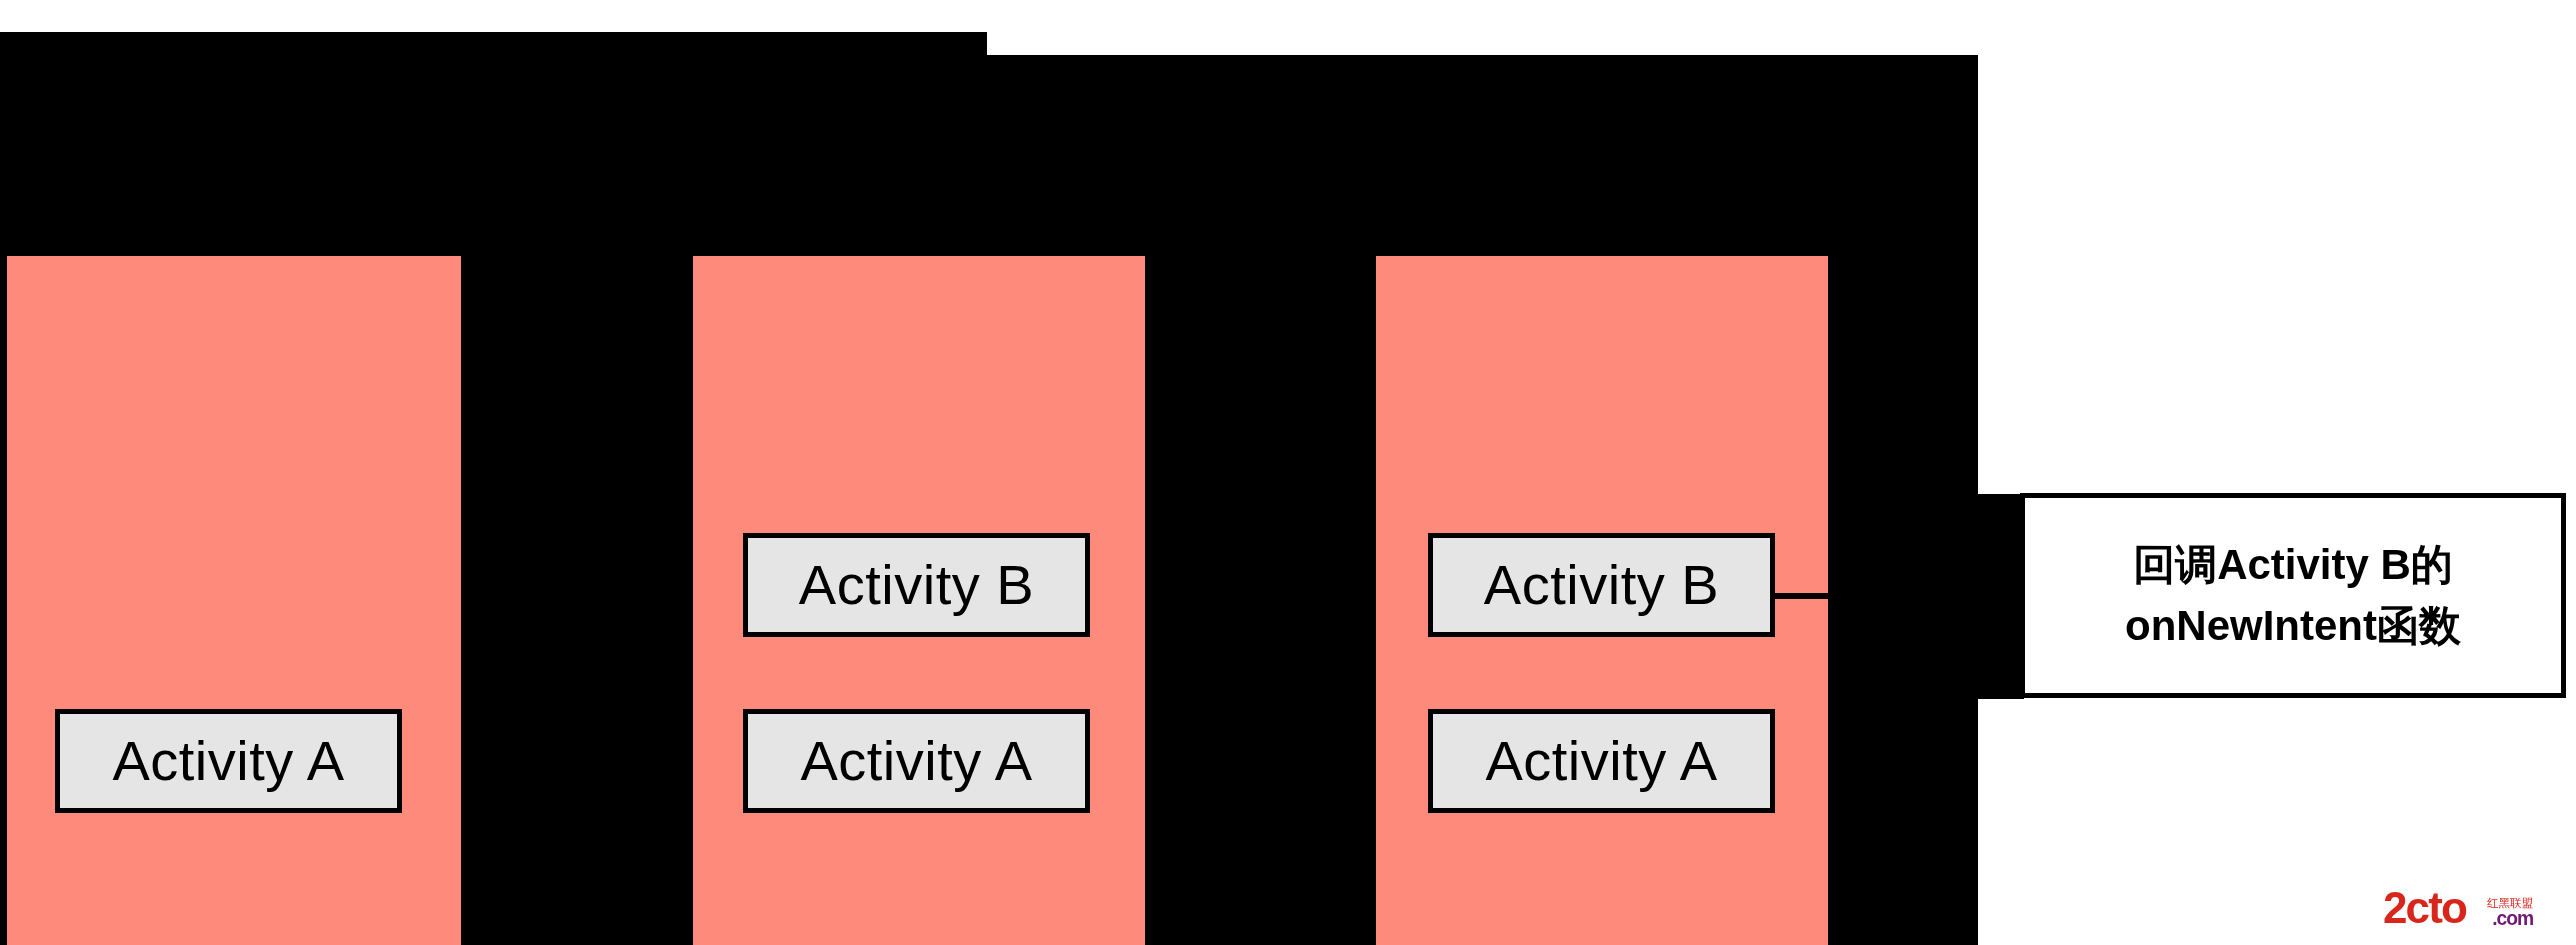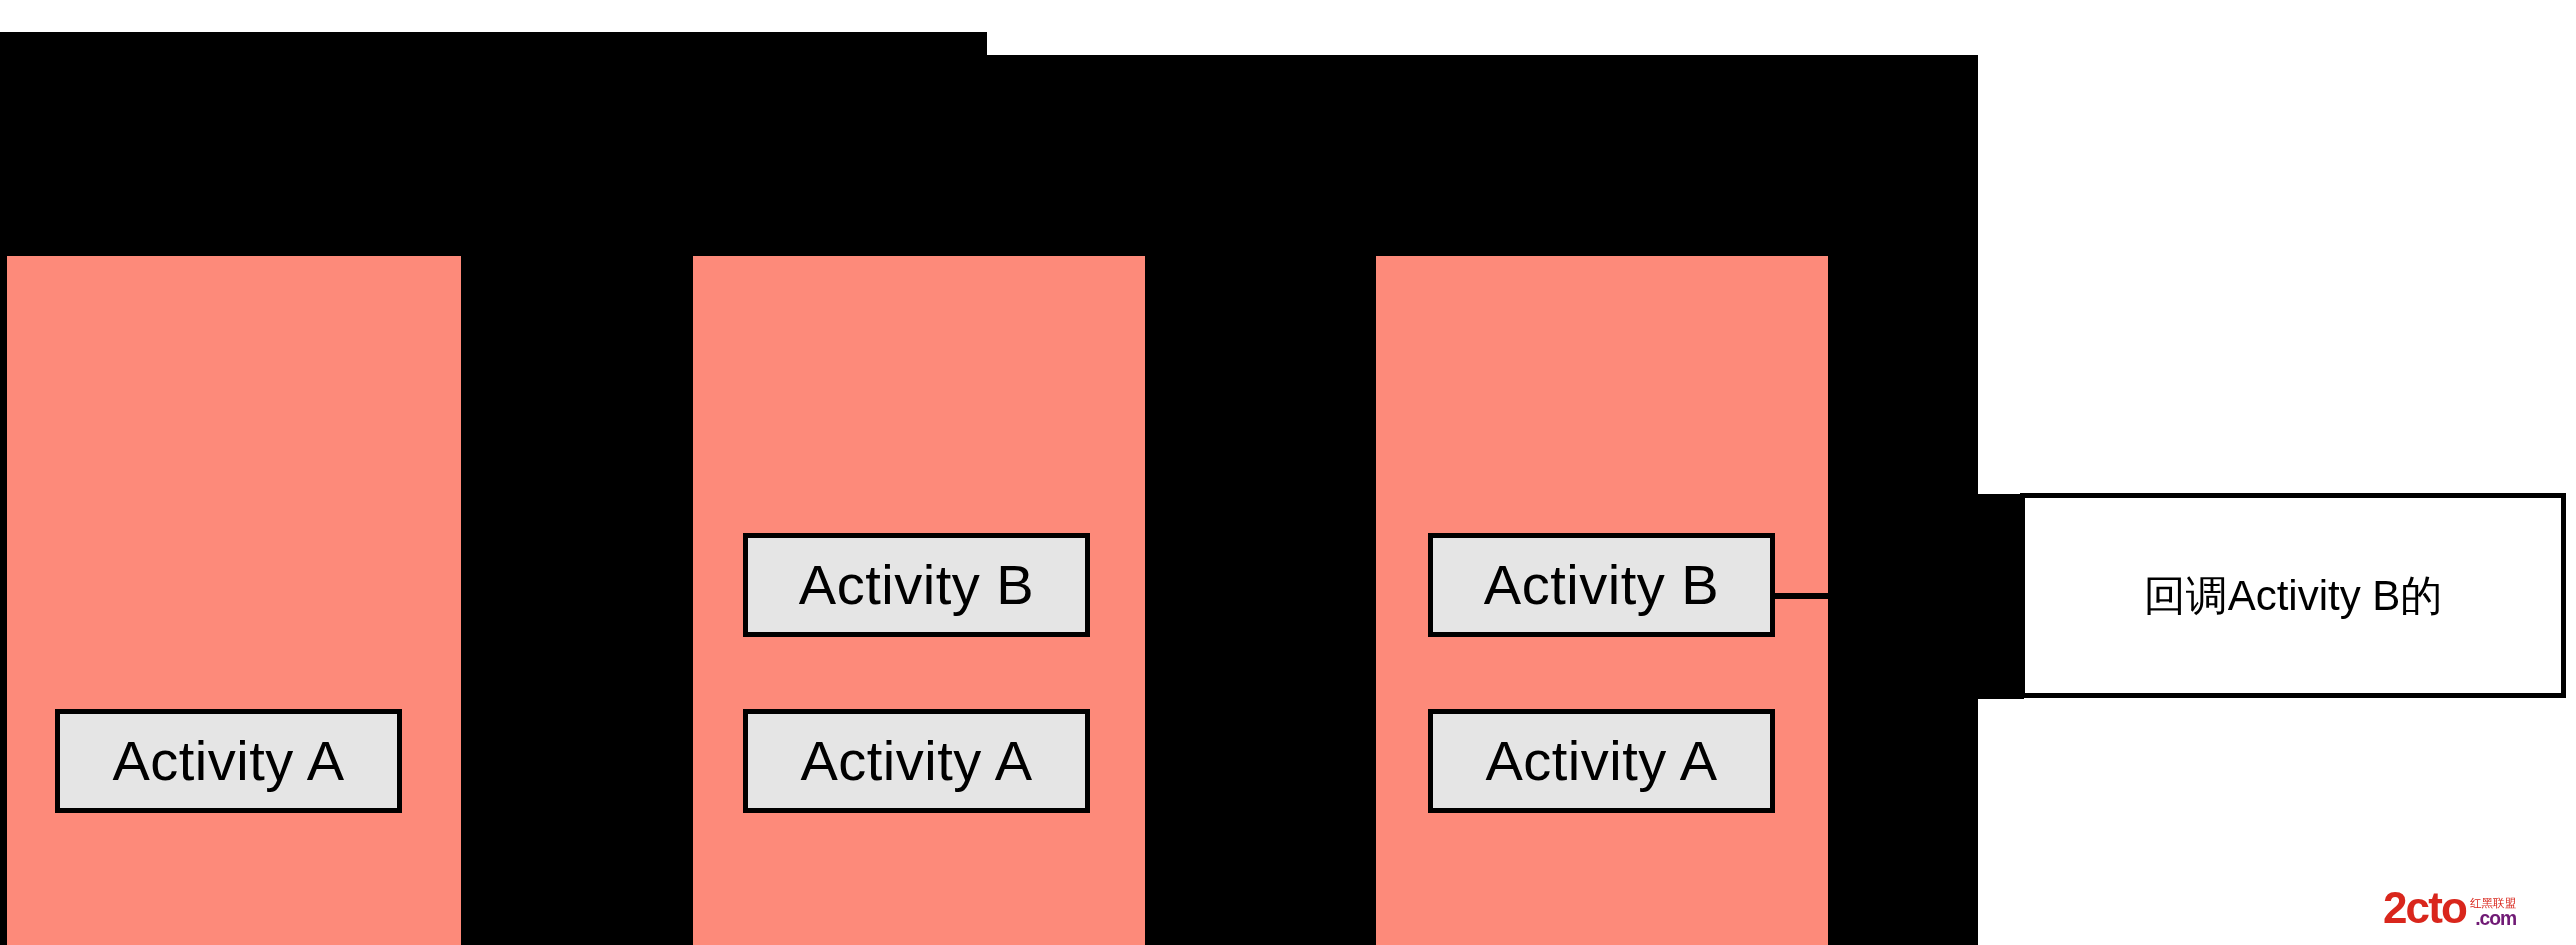--- a/index.html
+++ b/index.html
@@ -82,36 +82,37 @@
     width: 546px;
     height: 205px;
     background: #ffffff;
     border: 5.8px solid #000000;
     box-sizing: border-box;
     display: flex;
     flex-direction: column;
     align-items: center;
     justify-content: center;
     gap: 9.6px;
+    font-weight: bold;
   }
   .callout-line {
     font-size: 42px;
     line-height: 1.22;
     color: #000000;
     white-space: nowrap;
   }
 
   
   #watermark {
     position: absolute;
     left: 2383px;
     top: 886px;
     display: flex;
     align-items: flex-end;
-    gap: 4px;
+    gap: 21px;
   }
   #wm-main {
     font-size: 44px;
     font-weight: bold;
     color: #d9261c;
     letter-spacing: -1.9px;
     line-height: 1;
   }
   #wm-sub {
     display: flex;
@@ -149,20 +150,21 @@
   <div class="card" id="card-a2">Activity A</div>
 
   <div class="stack" id="stack-3"></div>
   <div class="card" id="card-b3">Activity B</div>
   <div class="card" id="card-a3">Activity A</div>
 
   <div id="connector"></div>
 
   <div id="callout">
     <div class="callout-line">回调Activity B的</div>
+    <div class="callout-line">onNewIntent函数</div>
   </div>
 
   <div id="watermark">
     <span id="wm-main">2cto</span>
     <span id="wm-sub">
       <span id="wm-cn">红黑联盟</span>
       <span id="wm-dotcom">.com</span>
     </span>
   </div>
 

